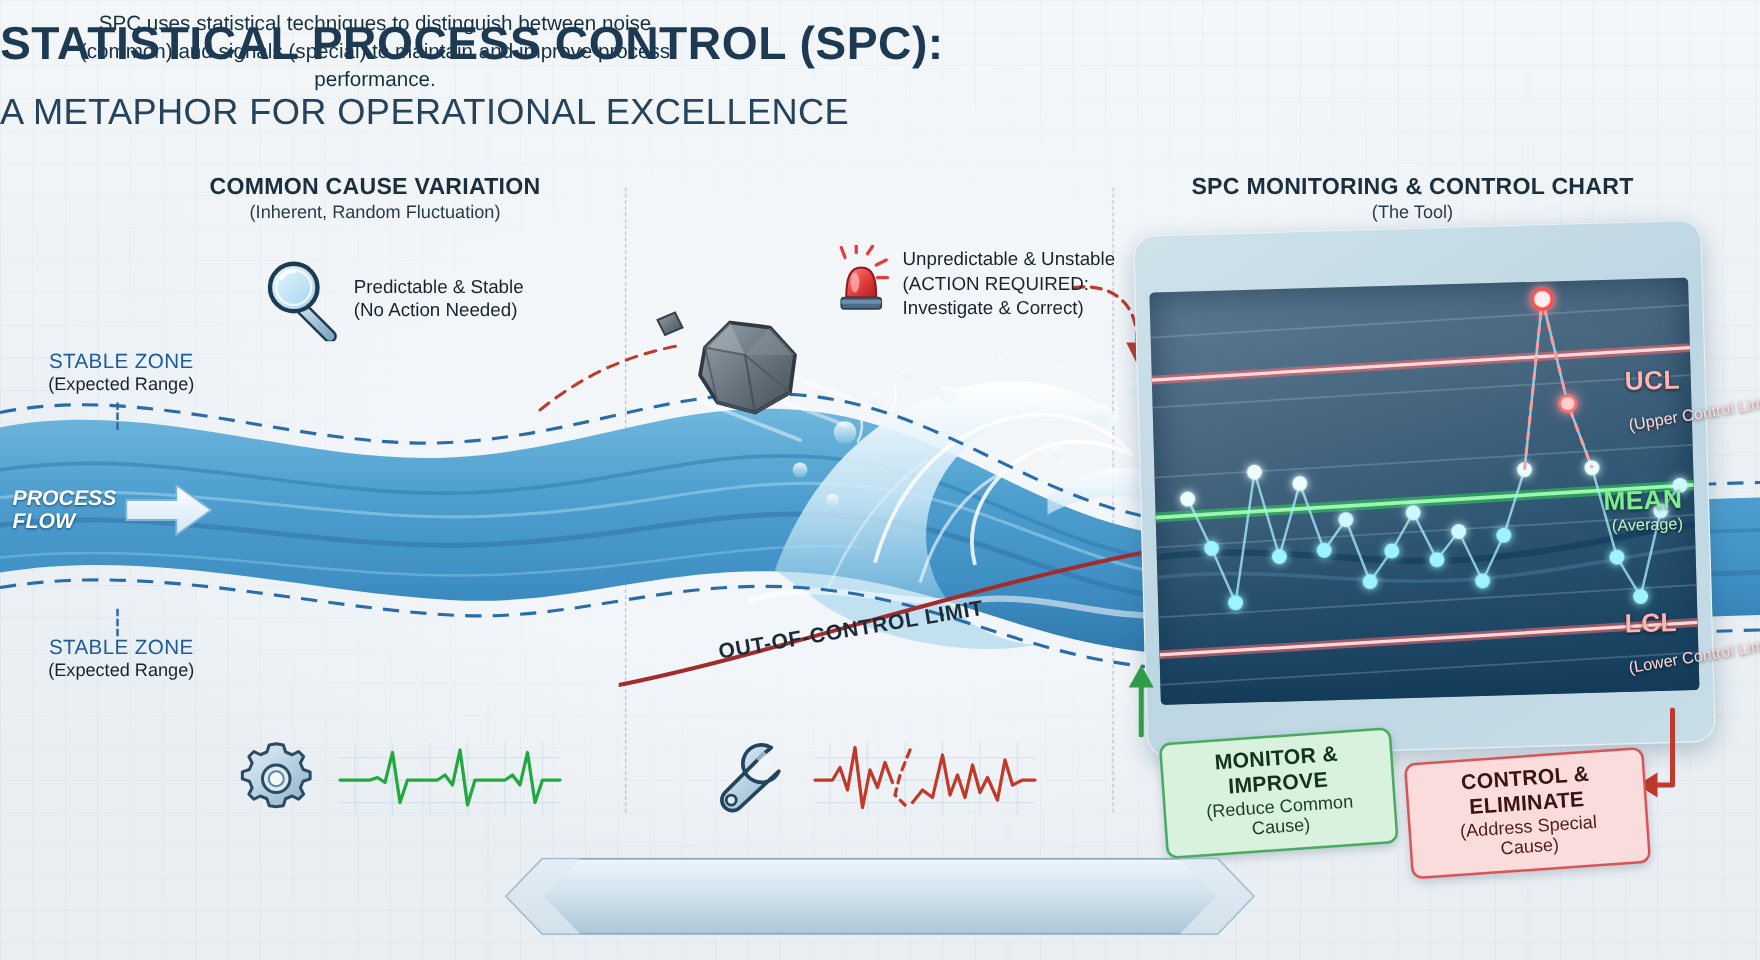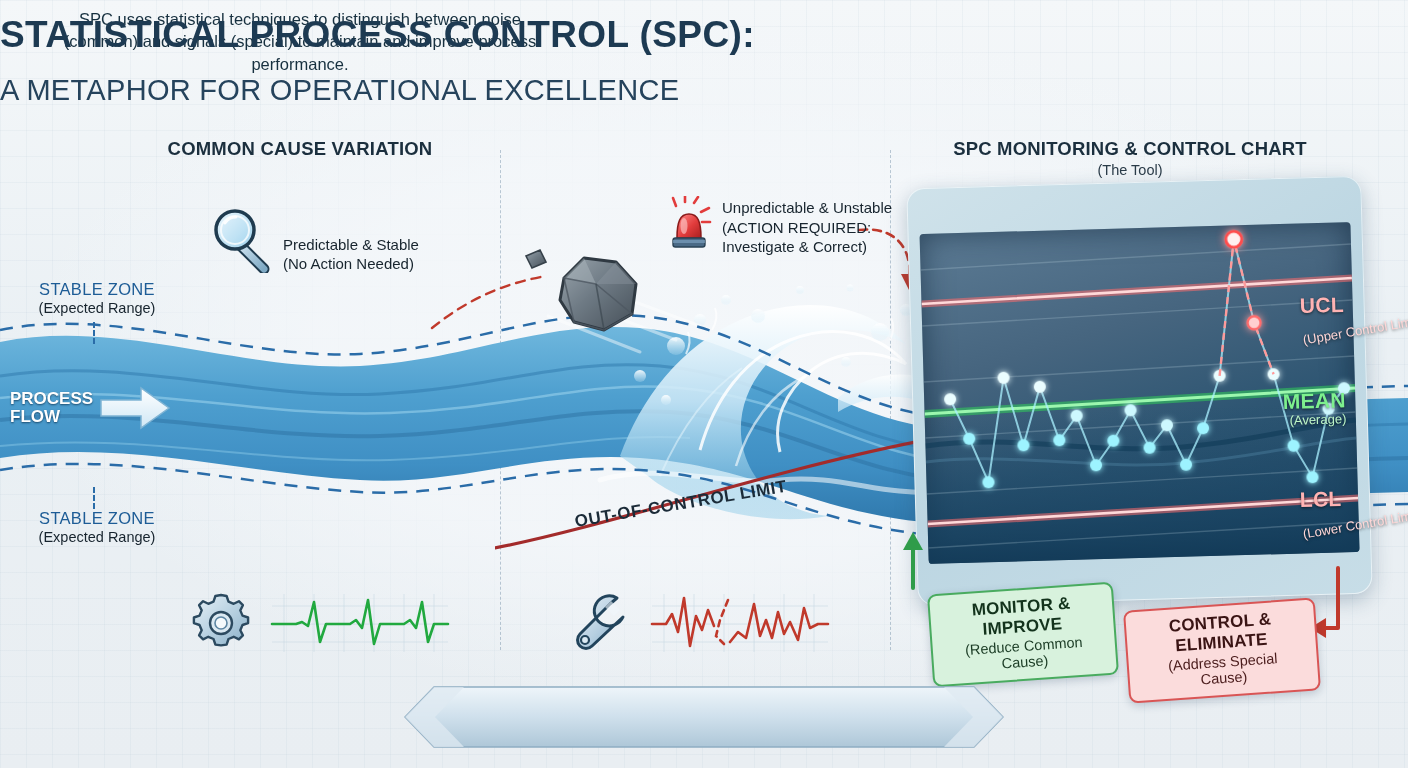--- a/index.html
+++ b/index.html
@@ -73,31 +73,31 @@
   #zone-bot { left: 2px; top: 509px; }
   .zone-tick {
     position: absolute; width: 0; border-left: 2px dashed #2a6ca8; z-index: 23;
   }
   #zone-tick-top { left: 93px; top: 322px; height: 22px; }
   #zone-tick-bot { left: 93px; top: 487px; height: 22px; }
 
   
   #process-flow {
     position: absolute; left: 10px; top: 385px; z-index: 26;
-    display: flex; align-items: center; gap: 6px;
+    display: flex; align-items: center; gap: 6px; font-style: italic;
   }
   #process-flow .pf-text {
     font-size: 17px; font-weight: bold; color: #ffffff; line-height: 1.04;
     text-shadow: 0 1px 2px rgba(10,45,75,.75); text-align: left;
   }
 
   
   #magnifier-block {
     position: absolute; left: 212px; top: 205px; z-index: 28;
-    display: flex; align-items: flex-end; gap: 9px;
+    display: flex; align-items: center; gap: 9px;
   }
   #magnifier-block .mb-text { font-size: 15px; color: #17242e; line-height: 1.28; }
 
   
   #siren-block {
     position: absolute; left: 668px; top: 196px; z-index: 28;
     display: flex; align-items: flex-start; gap: 8px;
   }
   #siren-block .sb-text { font-size: 15px; color: #17242e; line-height: 1.3; padding-top: 2px; }
 
@@ -195,20 +195,21 @@
   <div class="grid-bg"></div>
   <div class="grid-mask"></div>
 
   <div id="title-block">
     <div id="title-main">STATISTICAL PROCESS CONTROL (SPC):</div>
     <div id="title-sub">A METAPHOR FOR OPERATIONAL EXCELLENCE</div>
   </div>
 
   <div class="col-head" id="head-common">
     <div class="ch-title">COMMON CAUSE VARIATION</div>
+    <div class="ch-sub">(Inherent, Random Fluctuation)</div>
   </div>
   <div class="col-head" id="head-spc">
     <div class="ch-title">SPC MONITORING &amp; CONTROL CHART</div>
     <div class="ch-sub">(The Tool)</div>
   </div>
 
   <div class="divider" id="div-1"></div>
   <div class="divider" id="div-2"></div>
 
   <svg id="river" width="1408" height="300" viewBox="0 0 1408 300">

